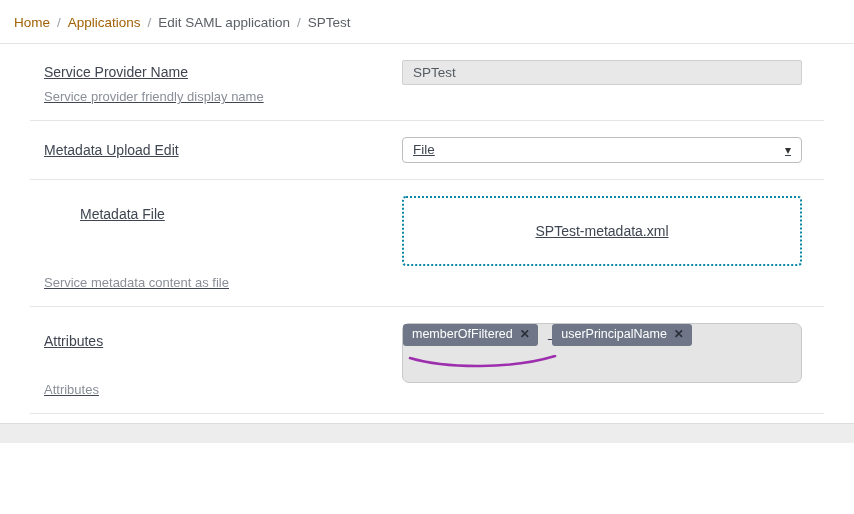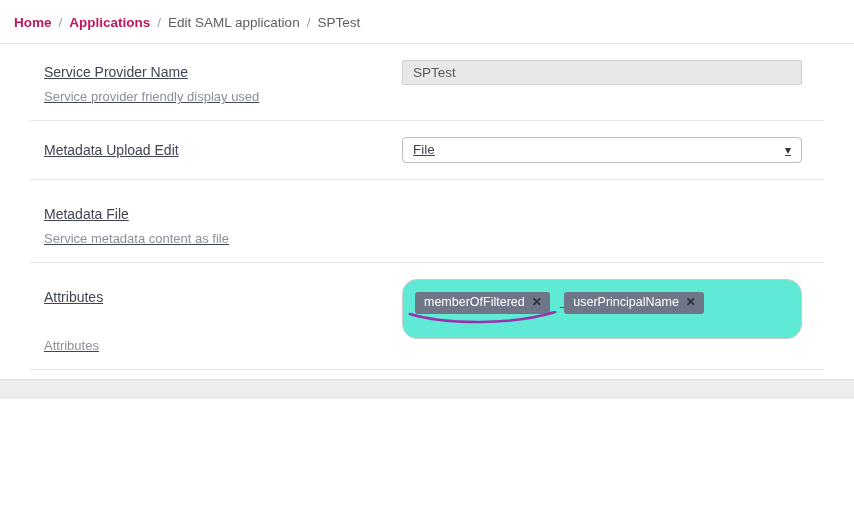--- a/index.html
+++ b/index.html
@@ -18,21 +18,21 @@
   }
 
   
   .breadcrumb-bar {
     padding:15px 16px 13px 14px;
     border-bottom:1px solid #e4e4e4;
     font-size:13.5px;
     background:#ffffff;
     white-space:nowrap;
   }
-  .crumb-link { color:#be185d; text-decoration:none; cursor:pointer;font-weight:bold; }
+  .crumb-link { color:#a16207; text-decoration:none; cursor:pointer; }
   .crumb-sep { color:#9aa0a6; margin:0 7px; }
   .crumb-current { color:#5c6066; }
 
   
   .rows { margin:0 30px;text-decoration:underline; }
   .row {
     display:flex;
     border-bottom:1px solid #e6e6e6;
     padding:16px 22px 16px 14px;
   }
@@ -88,24 +88,24 @@
     font-size:14px;
     color:#3f4651;
     background:#ffffff;
     cursor:pointer;
   }
 
   
   .chips-box {
     position:relative;
     border:1px solid #c9c9c9;
-    border-radius:15px;
+    border-radius:7px;
     min-height:60px;
-    padding:12px;
-    background:#5eead4;
+    padding:0;
+    background:#e5e5e5;
     cursor:text;
   }
   .chip {
     display:inline-flex;
     align-items:center;
     gap:7px;
     background:#6e7687;
     color:#ffffff;
     font-size:12.5px;
     padding:4px 8px 5px 9px;
@@ -142,21 +142,21 @@
 
   <div class="breadcrumb-bar">
     <a class="crumb-link">Home</a><span class="crumb-sep">/</span><a class="crumb-link">Applications</a><span class="crumb-sep">/</span><span class="crumb-current">Edit SAML application</span><span class="crumb-sep">/</span><span class="crumb-current">SPTest</span>
   </div>
 
   <div class="rows">
 
     <div class="row">
       <div class="row-left row-pad-top">
         <div class="field-label">Service Provider Name</div>
-        <div class="field-help">Service provider friendly display used</div>
+        <div class="field-help">Service provider friendly display name</div>
       </div>
       <div class="row-right">
         <input class="text-input readonly" readonly="" value="SPTest" style="">
       </div>
     </div>
 
 
     <div class="row">
       <div class="row-left" style="padding-top:5px;">
         <div class="field-label">Metadata Upload Edit</div>
@@ -164,22 +164,27 @@
       <div class="row-right">
         <div class="select">
           <span>File</span>
           <span class="caret">▾</span>
         </div>
       </div>
     </div>
 
     <div class="row">
       <div class="row-left spread">
-        <div class="field-label" style="padding-top:10px;">Metadata File</div>
+        <div class="field-label" style="padding-top:10px;margin-left:36px;">Metadata File</div>
         <div class="field-help">Service metadata content as file</div>
+      </div>
+      <div class="row-right" style="padding-bottom:24px;">
+        <div class="dropzone">
+          <span>SPTest-metadata.xml</span>
+        </div>
       </div>
     </div>
 
     <div class="row">
       <div class="row-left spread">
         <div class="field-label" style="padding-top:10px;">Attributes</div>
         <div class="field-help">Attributes</div>
       </div>
       <div class="row-right" style="padding-bottom:14px;">
         <div class="chips-box">

